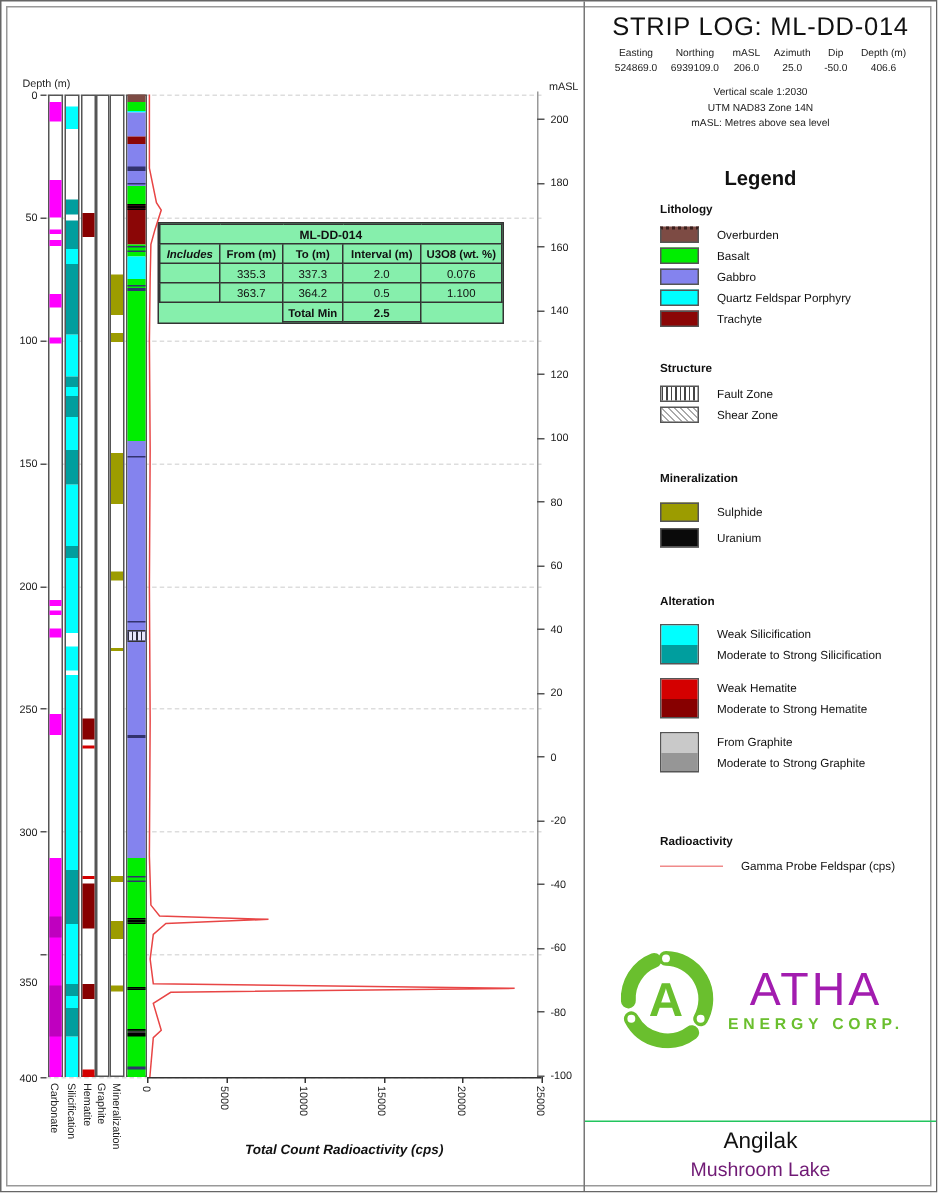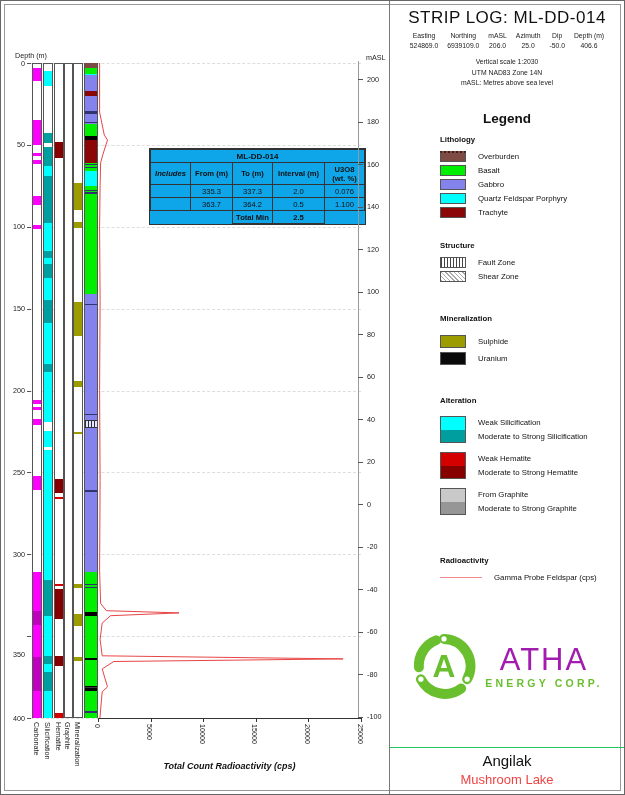--- a/index.html
+++ b/index.html
@@ -25,40 +25,40 @@
   .alt-sw div{flex:1;}
   .alt-labels{margin-left:12px;display:flex;flex-direction:column;justify-content:space-around;}
   .alt-labels span{font-size:7.8px;color:#111;line-height:13.5px;white-space:nowrap;}
   .gamma-item{display:flex;align-items:center;}
   .gamma-line{width:42px;height:0;border-top:1.5px solid #f08a8a;}
   .logo-wrap{position:absolute;left:0;right:0;top:632px;display:flex;justify-content:center;align-items:center;gap:8px;}
   .logo-text .t1{font-size:31px;letter-spacing:2px;color:#a21caf;font-weight:500;line-height:1;text-align:center;}
   .logo-text .t2{font-size:10.5px;letter-spacing:3.2px;color:#6abf2e;font-weight:bold;margin-top:2px;}
   .rfooter{position:absolute;left:0;right:0;bottom:0;height:47px;border-top:1px solid #22c55e;text-align:center;}
   .rf1{font-size:15px;color:#111;margin-top:4px;}
-  .rf2{font-size:13px;color:#ef4444;margin-top:3px;}
+  .rf2{font-size:13px;color:#701a75;margin-top:3px;}
   
   #chart{position:absolute;left:0;top:0;width:388px;height:795px;}
   .axlbl{position:absolute;font-size:7.2px;color:#222;}
   .tick-lab{position:absolute;font-size:7.2px;color:#222;text-align:right;width:20px;}
   .masl-lab{position:absolute;font-size:7.2px;color:#222;text-align:left;}
   .gridline{position:absolute;border-top:1px dashed #ddd;}
   .colbox{position:absolute;background:#fff;border:1px solid #555;}
   .fill{position:absolute;}
   .uranium{background:repeating-linear-gradient(0deg,#000 0 1.5px,#3c3c3c 1.5px 2.5px);border-top:1px solid #000;border-bottom:1px solid #000;}
   .fault{background:repeating-linear-gradient(90deg,rgba(30,30,30,.85) 0 1px,rgba(255,255,255,.8) 1px 3px);border-top:1px solid #333;border-bottom:1px solid #333;}
   .band{position:absolute;background:#32326e;}
   .rot-lab{position:absolute;font-size:7.2px;color:#222;white-space:nowrap;transform:rotate(90deg);transform-origin:0 0;}
   .xaxis{position:absolute;border-top:1px solid #333;}
   .xtick{position:absolute;width:1px;height:4px;background:#333;}
   .mtick{position:absolute;height:1px;width:5px;background:#555;}
   .dtick{position:absolute;height:1px;width:4px;background:#555;}
   .xtitle{position:absolute;font-size:9px;font-weight:bold;font-style:italic;color:#111;text-align:center;}
   
-  .itable{position:absolute;left:105px;top:148px;border-collapse:collapse;background:#0ea5e9;box-shadow:0 0 0 1px #333;margin-left:44px;}
+  .itable{position:absolute;left:105px;top:148px;border-collapse:collapse;background:#86efac;box-shadow:0 0 0 1px #333;}
   .itable td,.itable th{border:1px solid #333;font-size:7.6px;padding:1.5px 3px;text-align:center;color:#111;height:12px;}
   .itable .tt{font-weight:bold;font-size:8px;}
   .itable .inc{font-style:italic;font-weight:bold;}
   .itable .hd{font-weight:bold;}
   .itable .noborder{border:none;background:transparent;}
   .itable .bold{font-weight:bold;}
 </style>
 </head>
 <body>
 
@@ -73,21 +73,21 @@
     <table class="itable">
       <tbody>
           <tr>
             <td class="tt" colspan="5">ML-DD-014</td>
           </tr>
       <tr>
         <td class="inc" style="width:40px;">Includes</td>
         <td class="hd" style="width:42px;">From (m)</td>
         <td class="hd" style="width:40px;">To (m)</td>
         <td class="hd" style="width:52px;">Interval (m)</td>
-        <td class="hd" style="width:40px;">U3O8 (wt. %)</td>
+        <td class="hd" style="width:54px;">U3O8 (wt. %)</td>
       </tr>
       <tr>
         <td></td>
         <td>335.3</td>
         <td>337.3</td>
         <td>2.0</td>
         <td>0.076</td>
       </tr>
       <tr>
         <td></td>

